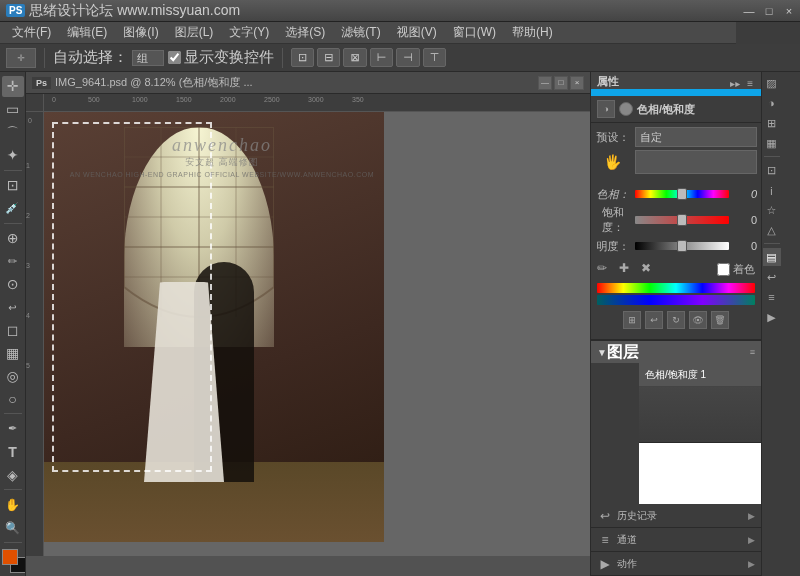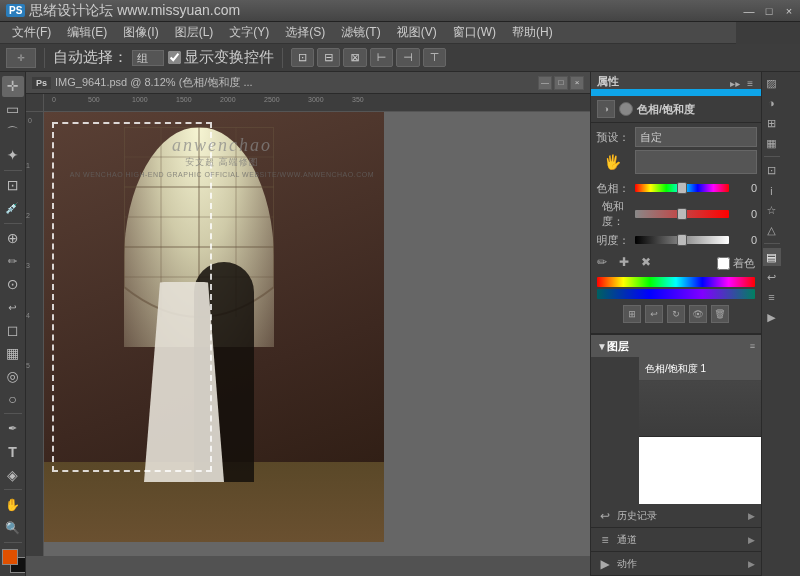--- a/index.html
+++ b/index.html
@@ -87,21 +87,21 @@
     .hs-slider-wrap { flex: 1; height: 16px; position: relative; }
     .hs-val { width: 24px; text-align: right; font-size: 11px; color: #ccc; flex-shrink: 0; }
 
     .hs-track { position: absolute; top: 4px; left: 0; right: 0; height: 8px; border-radius: 1px; }
     .hs-thumb { position: absolute; top: 2px; width: 10px; height: 12px; background: #bbb; border: 1px solid #555; border-radius: 2px; transform: translateX(-50%); cursor: pointer; }
 
     #layers-group {
       flex: 1; background: #3c3c3c; display: flex; flex-direction: column; overflow: hidden;
     }
     .group-header { background: #555; height: 22px; display: flex; align-items: center; padding: 0 6px; justify-content: space-between; cursor: pointer; }
-    .group-title { font-size: 11px; color: #fff; font-weight: bold; }
+    .group-title { font-size: 16px; color: #fff; font-weight: bold; }
     .group-icon { font-size: 10px; color: #ddd; }
 
     .sub-panel { display: flex; align-items: center; height: 24px; padding: 0 6px; cursor: pointer; border-bottom: 1px solid #2a2a2a; }
     .sub-panel-icon { width: 16px; height: 16px; margin-right: 4px; display: flex; align-items: center; justify-content: center; font-size: 12px; color: #aaa; }
     .sub-panel-label { font-size: 10px; color: #bbb; }
     .sub-panel-arrow { margin-left: auto; font-size: 9px; color: #888; }
 
     
     #photo-canvas {
       width: 340px; height: 430px; position: relative; overflow: hidden;
@@ -326,21 +326,21 @@
             </select>
           </div>
 
           <div class="hs-row">
             <span class="hs-label" style="font-size:14px;">🖐</span>
             <select style="flex:1;background:#555;border:1px solid #666;color:#ccc;font-size:11px;padding:11px 4px;height:20px;">
               <option>全图</option>
             </select>
           </div>
 
-          <div class="hs-row" style="margin-top:6px;">
+          <div class="hs-row" style="margin-top:12px;font-style:italic;">
             <span class="hs-label">色相：</span>
             <div class="hs-slider-wrap">
               <div class="hs-track" style="background:linear-gradient(to right,red,yellow,lime,cyan,blue,magenta,red);"></div>
               <div class="hs-thumb" style="left:50%;"></div>
             </div>
             <span class="hs-val">0</span>
           </div>
 
           <div class="hs-row">
             <span class="hs-label">饱和度：</span>

